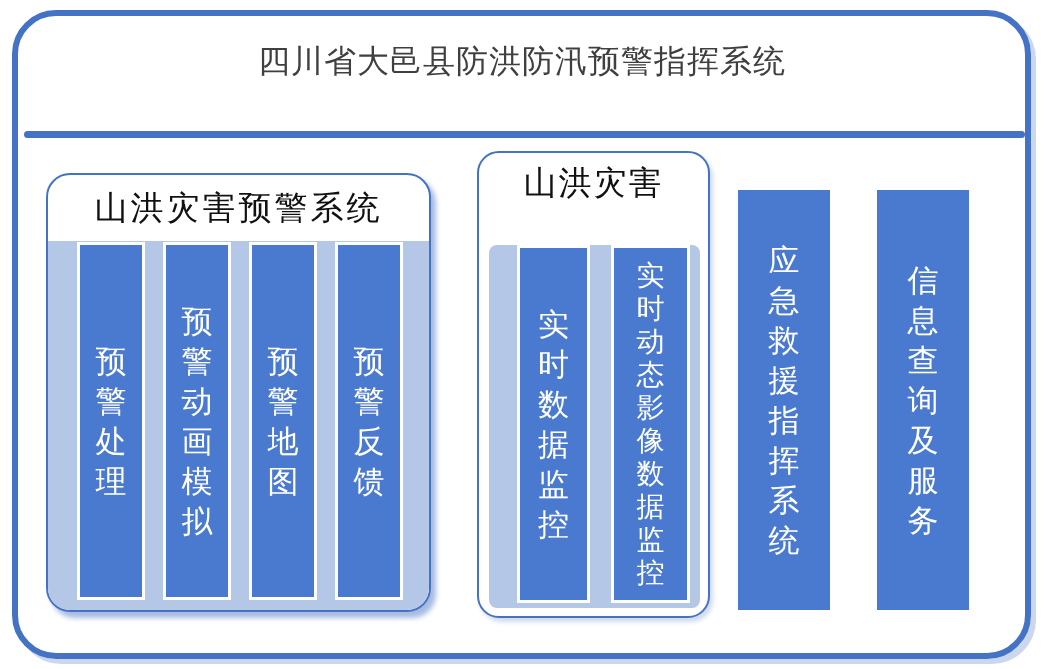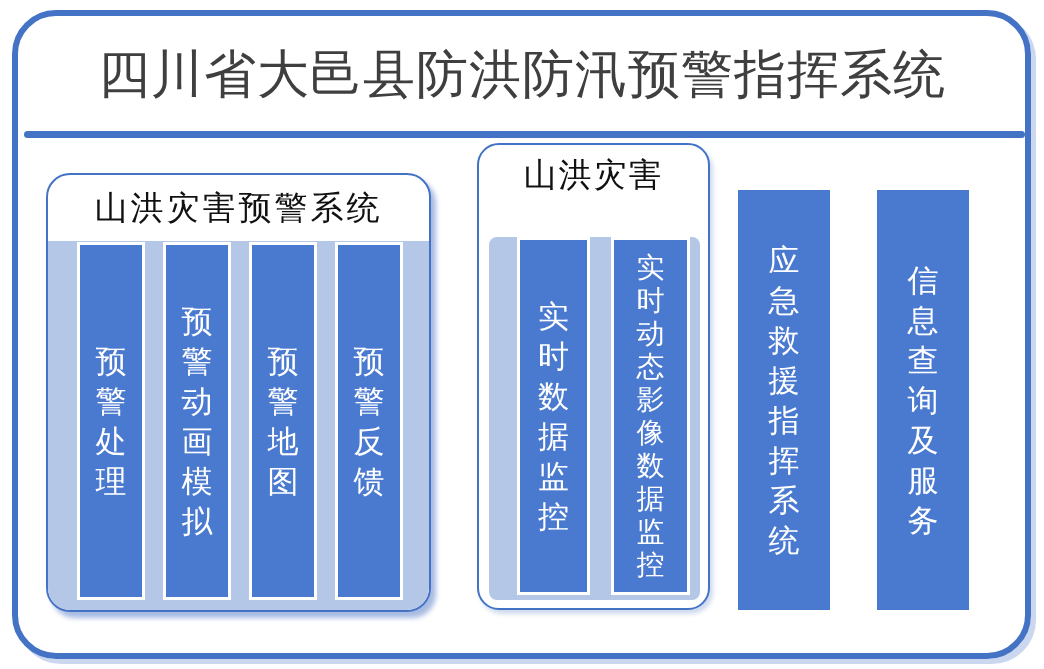--- a/index.html
+++ b/index.html
@@ -24,21 +24,21 @@
     background: transparent;
   }
 
   
   .main-title {
     position: absolute;
     left: 0; right: 0; top: 40px;
     text-align: center;
     font-family: "Liberation Sans", "DejaVu Sans", sans-serif;
     font-weight: 400;
-    font-size: 52px;
+    font-size: 32px;
     letter-spacing: 1px;
     color: #3f3f3f;
     white-space: nowrap;
   }
 
   
   .title-divider {
     position: absolute;
     left: 24px; top: 131px;
     width: 1001px; height: 7px;
@@ -54,21 +54,21 @@
     border: 2px solid #4472c4;
     overflow: hidden;
   }
   .group-warning {
     left: 46px; top: 173px;
     width: 385px; height: 439px;
     border-radius: 24px;
     box-shadow: 5px 6px 5px rgba(120, 150, 210, 0.65);
   }
   .group-monitoring {
-    left: 477px; top: 143px;
+    left: 477px; top: 151px;
     width: 233px; height: 467px;
     border-radius: 22px;
     box-shadow: 3px 4px 4px rgba(120, 150, 210, 0.35);
   }
 
   .group-header {
     position: absolute;
     left: 0; right: 0; top: 0;
     text-align: center;
     color: #111111;

